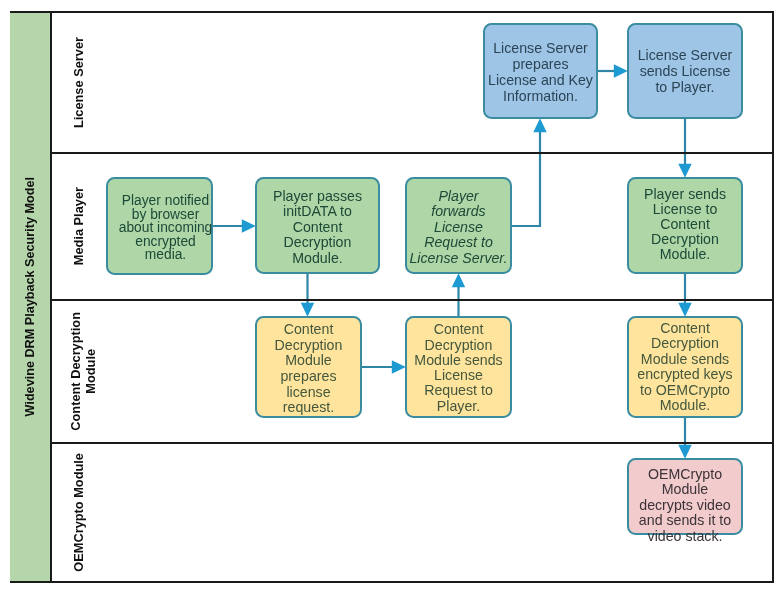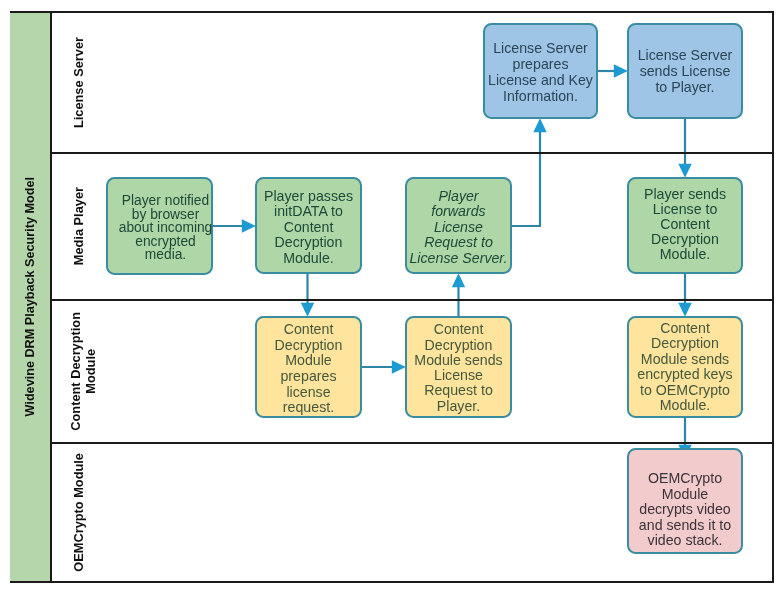--- a/index.html
+++ b/index.html
@@ -108,21 +108,21 @@
     <div class="lane-divider" style="top:442px;"></div>
   </div>
 
   <div class="node c-green" style="left:106px;top:177px;width:107px;height:98px;padding-left:12px;">
     <span class="txt" style="line-height:13.5px;transform:translateY(1.5px);font-size:13.8px">Player notified
 by browser
 about incoming
 encrypted
 media.</span>
   </div>
-  <div class="node c-green" style="left:255px;top:177px;width:107px;height:97px;">
+  <div class="node c-green" style="left:255px;top:177px;width:125px;height:97px;">
     <span class="txt" style="line-height:15.45px;transform:translateY(2px)">Player passes
 initDATA to
 Content
 Decryption
 Module.</span>
   </div>
   <div class="node c-green" style="left:405px;top:177px;width:107px;height:97px;font-style:italic;">
     <span class="txt" style="line-height:15.55px;transform:translateY(2px)">Player
 forwards
 License
@@ -164,20 +164,20 @@
 Player.</span>
   </div>
   <div class="node c-yellow" style="left:627px;top:316px;width:116px;height:102px;">
     <span class="txt" style="line-height:15.5px">Content
 Decryption
 Module sends
 encrypted keys
 to OEMCrypto
 Module.</span>
   </div>
-  <div class="node c-pink" style="left:627px;top:448px;width:116px;height:106px;">
+  <div class="node c-pink" style="left:627px;top:458px;width:116px;height:77px;">
     <span class="txt" style="line-height:15.5px;transform:translateY(8.6px)">OEMCrypto
 Module
 decrypts video
 and sends it to
 video stack.</span>
   </div>
 </div>
 
 </body></html>

